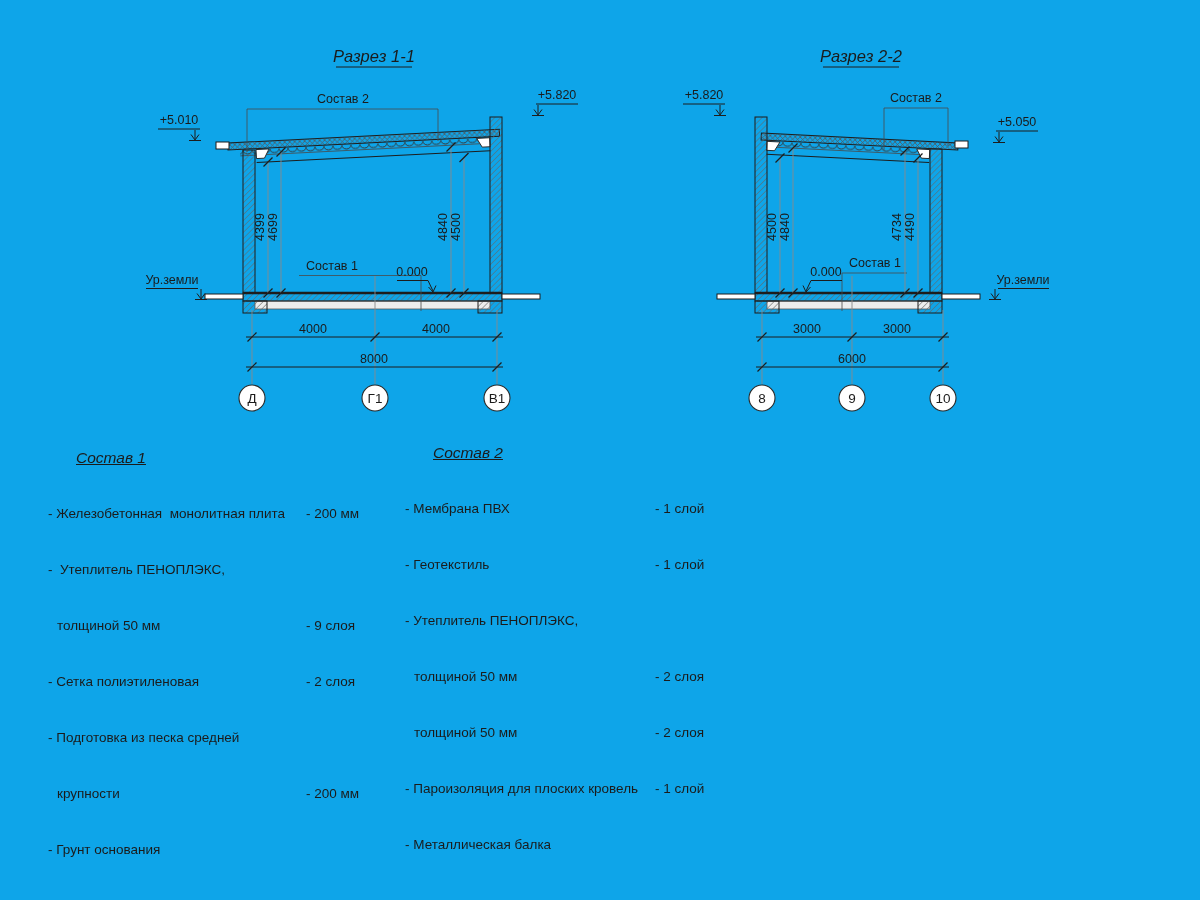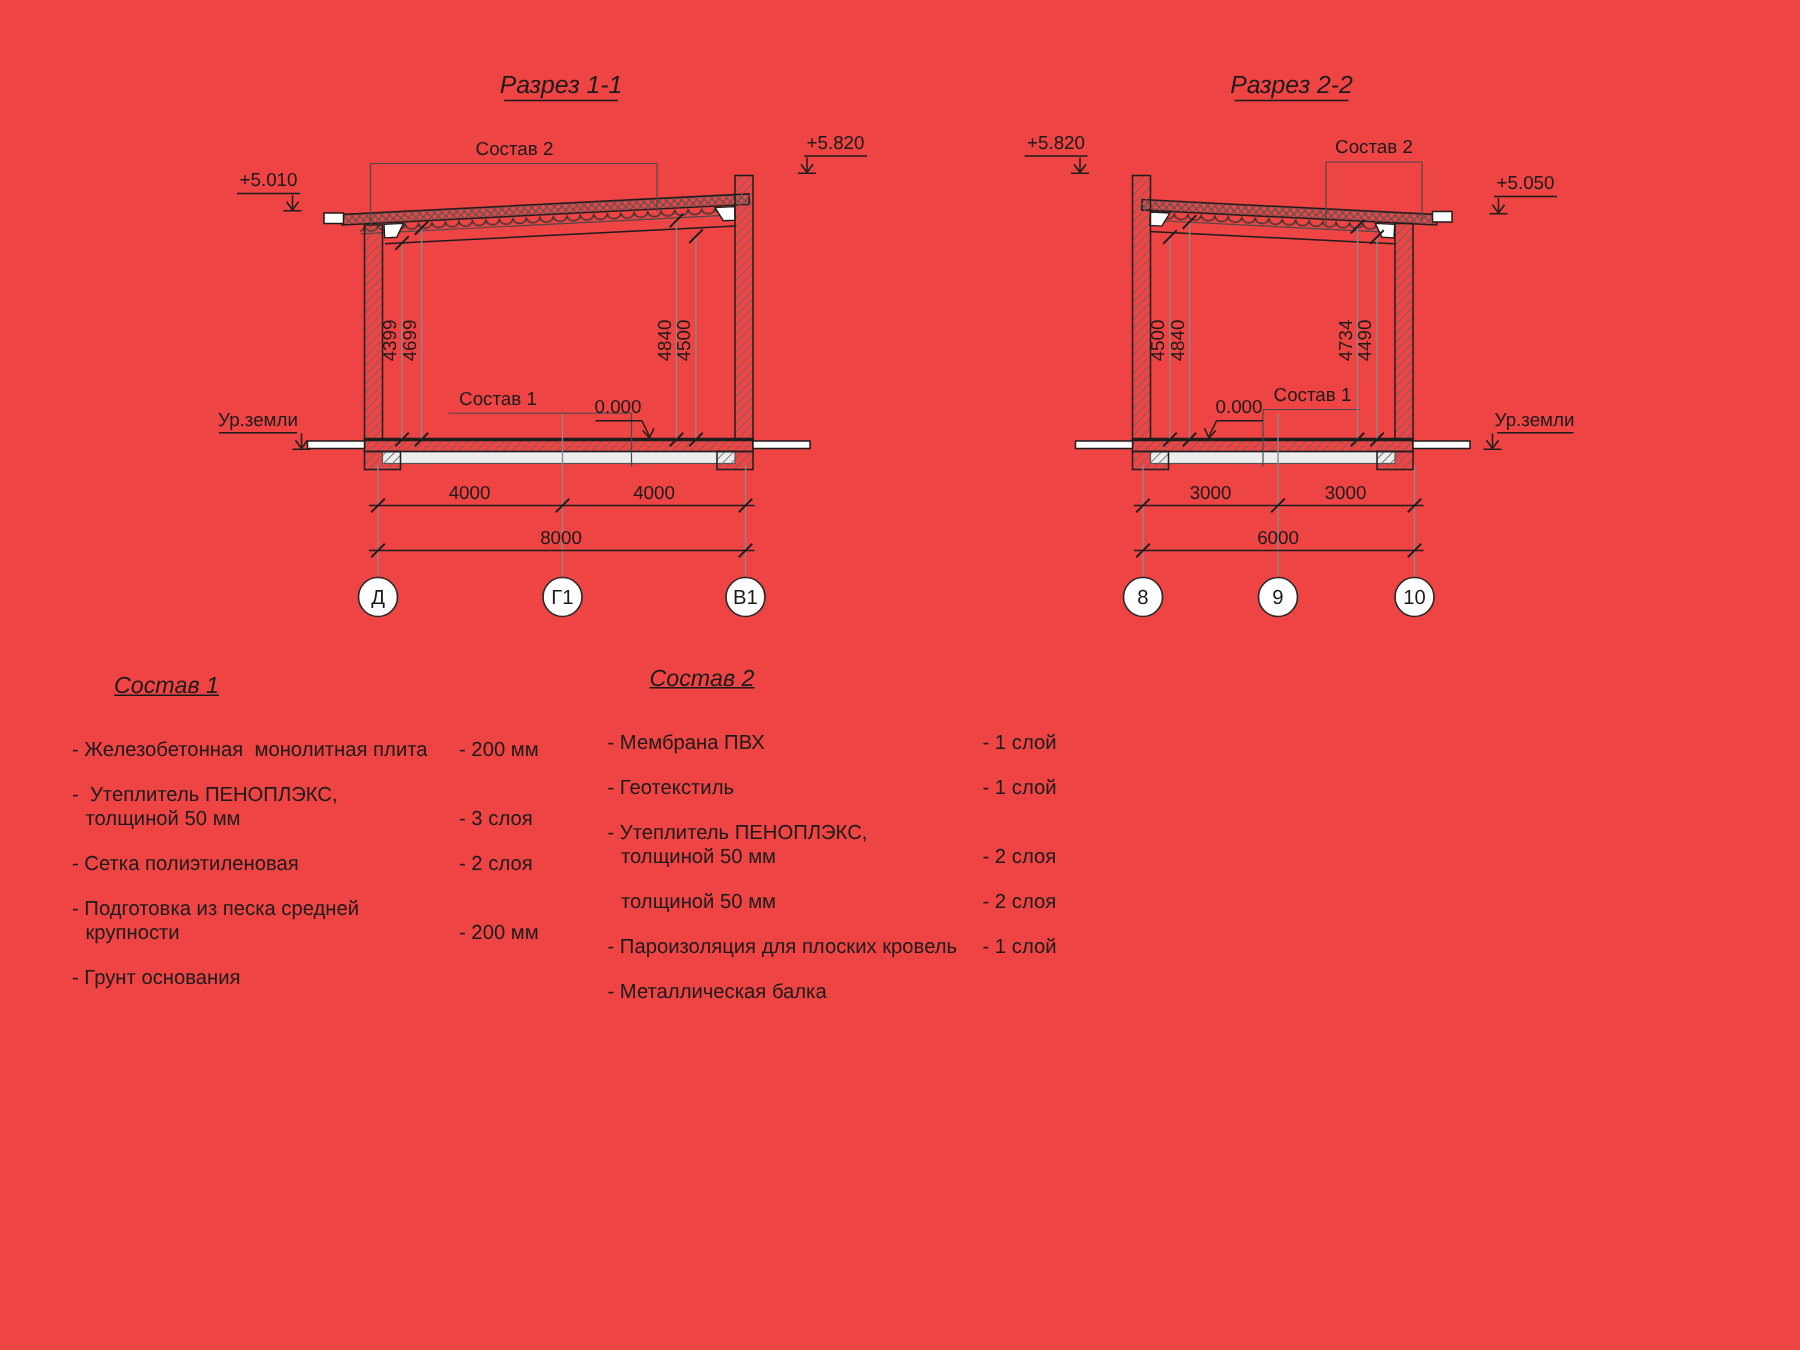--- a/index.html
+++ b/index.html
@@ -1,35 +1,35 @@
 <!DOCTYPE html>
 <html><head>
 <meta charset="utf-8">
 <style>
   html,body{margin:0;padding:0;background:#fff;}
-  .sheet{position:relative;width:1200px;height:900px;background:#ef4444;overflow:hidden;
+  .sheet{position:relative;width:1200px;height:900px;background:#0ea5e9;overflow:hidden;
          font-family:"Liberation Sans",sans-serif;color:#1b1b1b;}
   .sheet svg{position:absolute;left:0;top:0;}
   svg text{font-family:"Liberation Sans",sans-serif;fill:#1b1b1b;}
   .tt{font-size:16.5px;font-style:italic;}
   .td{font-size:12.5px;}
   .ta{font-size:13.5px;}
   .mid{text-anchor:middle;}
   .s1{stroke:#1d1d1d;stroke-width:1;fill:none;}
   .s2{stroke:#1d1d1d;stroke-width:2.4;fill:none;}
   .sd{stroke:#8a8a8a;stroke-width:.9;fill:none;}
   .sg{stroke:#4a4a4a;stroke-width:.8;fill:none;}
   .tickp{stroke:#1d1d1d;stroke-width:1.2;fill:none;}
   .lvl line{stroke:#1d1d1d;stroke-width:1;}
   
   .comp{position:absolute;font-size:13.5px;line-height:16px;}
   .comp-title{font-size:15.5px;font-style:italic;text-decoration:underline;
               margin-left:28px;margin-bottom:26px;}
   .comp-item{position:relative;margin-bottom:14px;}
-  .comp-text div{white-space:pre;}
+  .comp-text div{white-space:pre;margin-top:40px;}
   .comp-qty{position:absolute;bottom:0;white-space:nowrap;margin-top:20px;}
   .c1 .comp-qty{left:258px;}
   .c2 .comp-qty{left:250px;}
   .indent{padding-left:9px;}
 </style>
 </head>
 <body>
 
 <div class="sheet">
 
@@ -279,21 +279,21 @@
     </div>
     <div class="comp-qty">- 200 мм</div>
   </div>
 
 
   <div class="comp-item">
     <div class="comp-text">
       <div>-  Утеплитель ПЕНОПЛЭКС,</div>
       <div class="indent">толщиной 50 мм</div>
     </div>
-    <div class="comp-qty">- 3 слоя</div>
+    <div class="comp-qty">- 9 слоя</div>
   </div>
 
   <div class="comp-item">
     <div class="comp-text">
       <div>- Сетка полиэтиленовая</div>
     </div>
     <div class="comp-qty">-  2 слоя</div>
   </div>
 
   <div class="comp-item">

